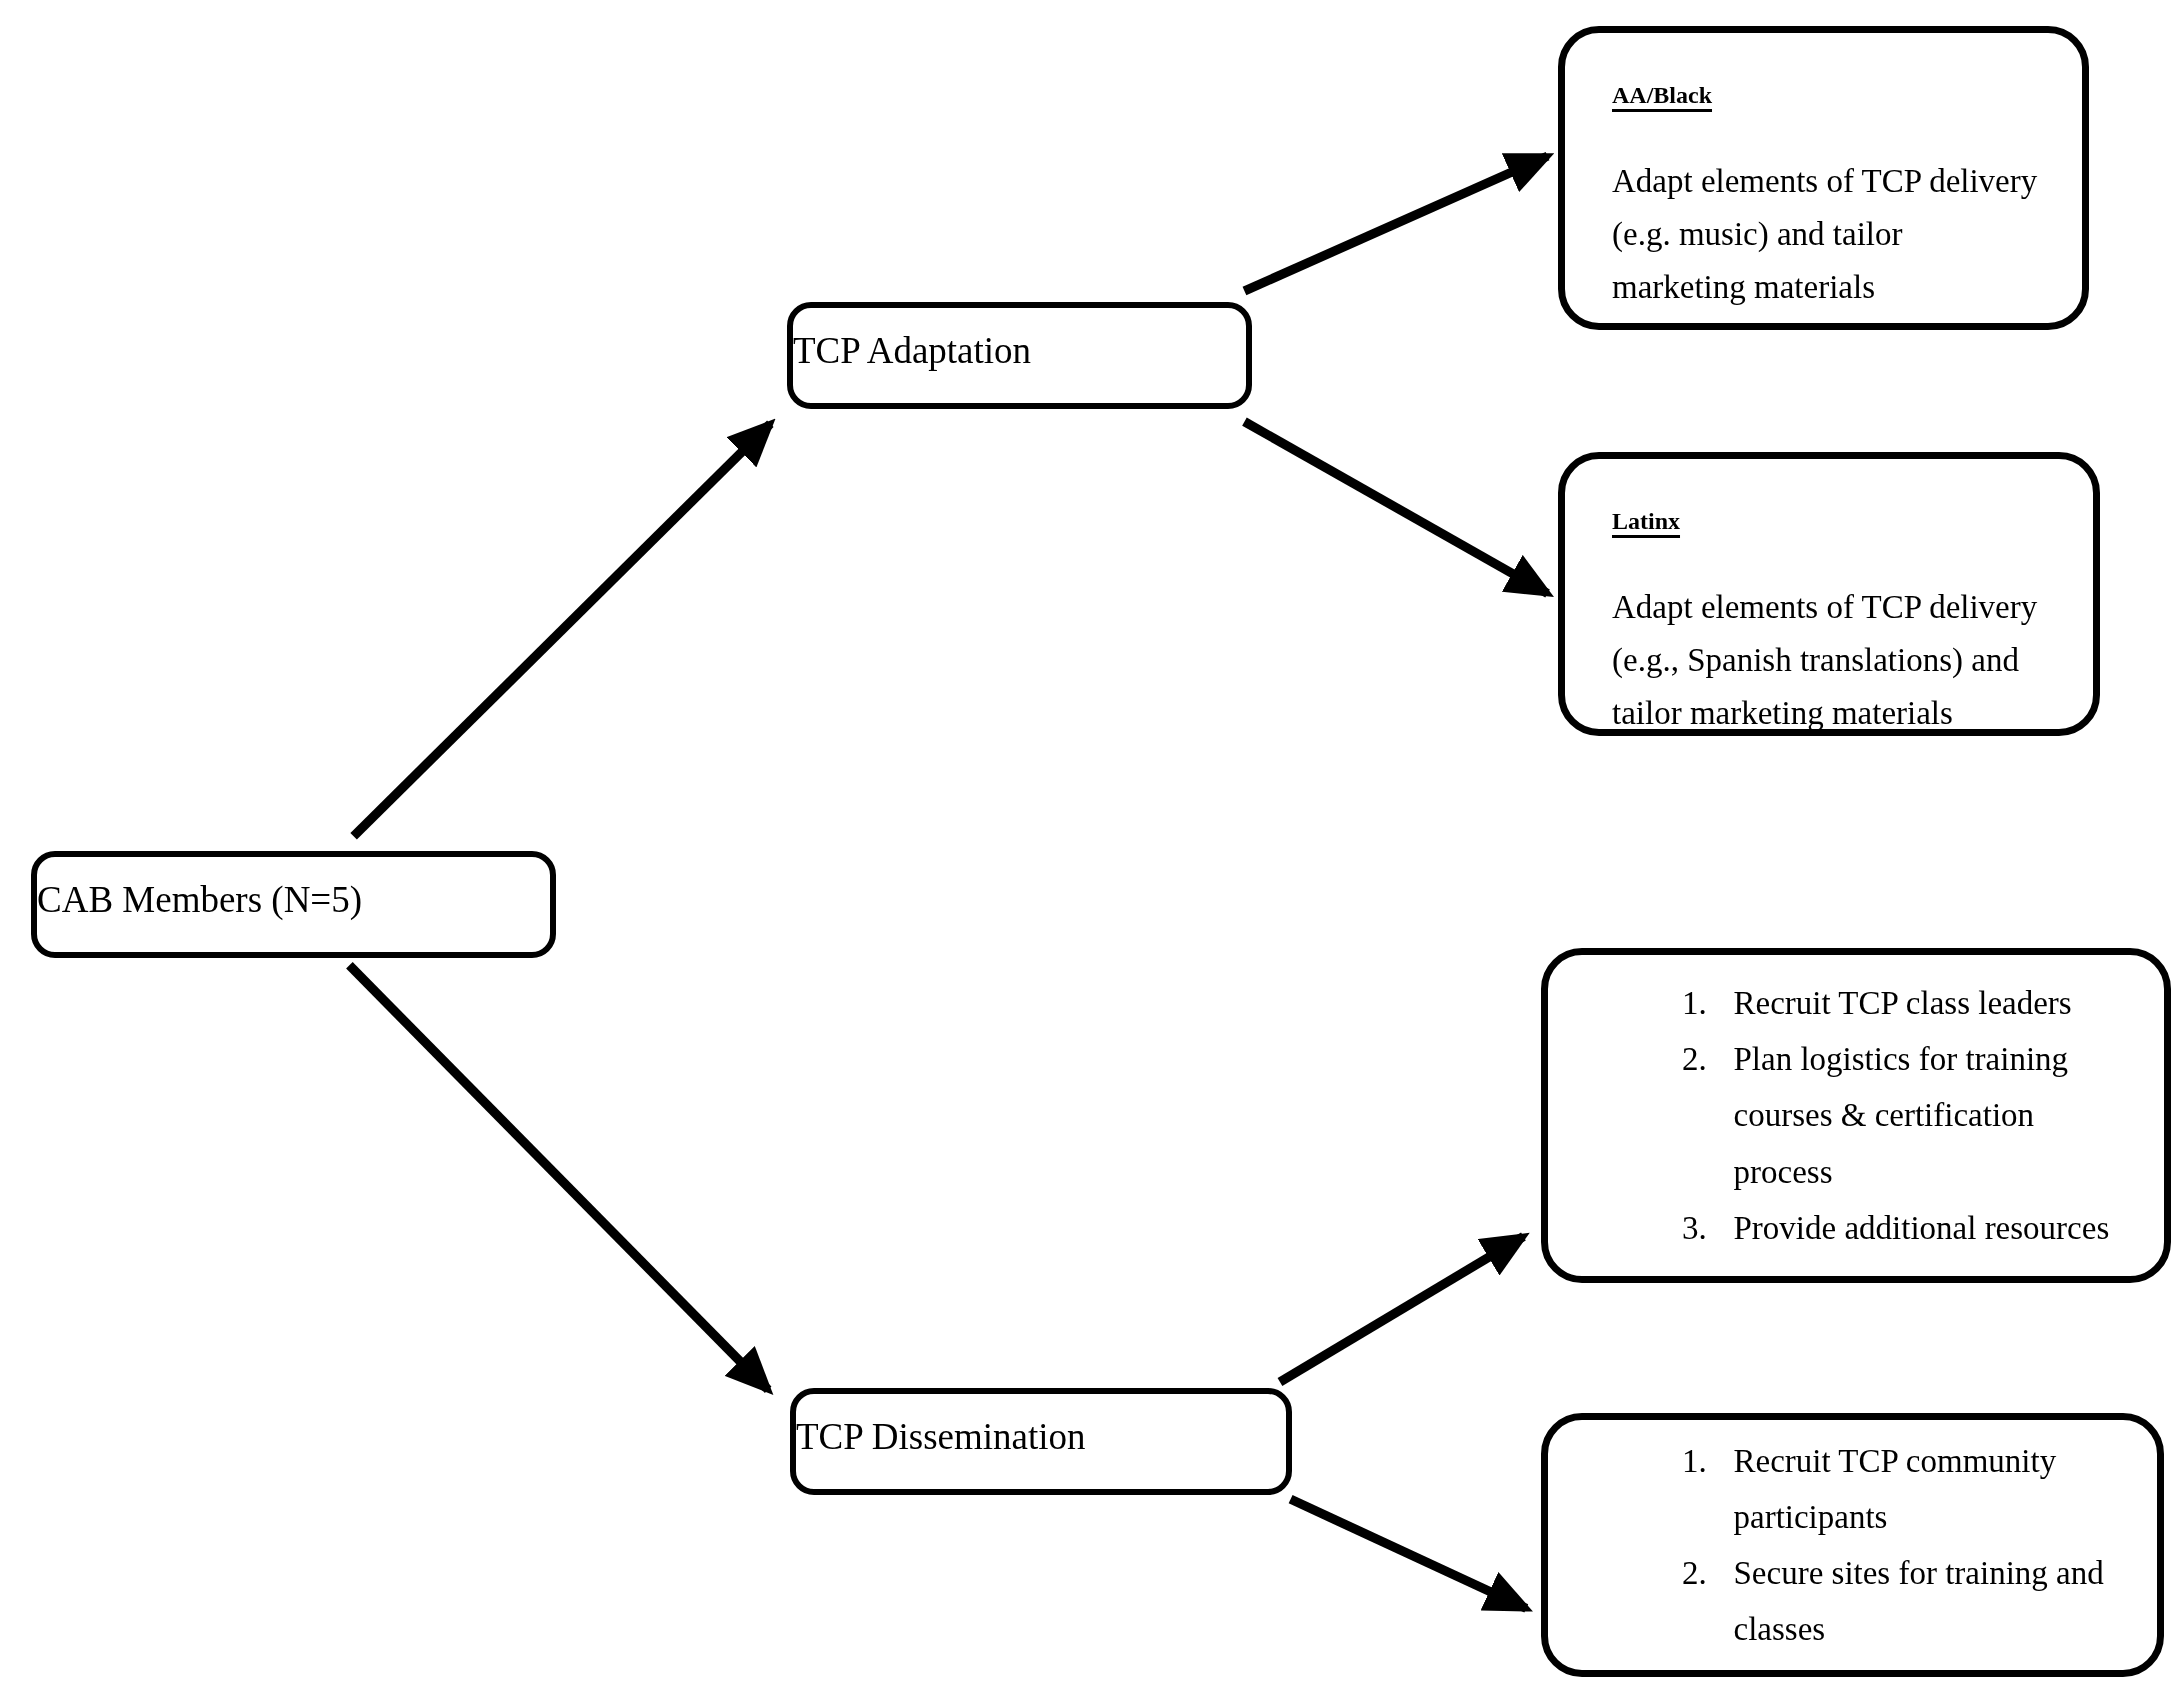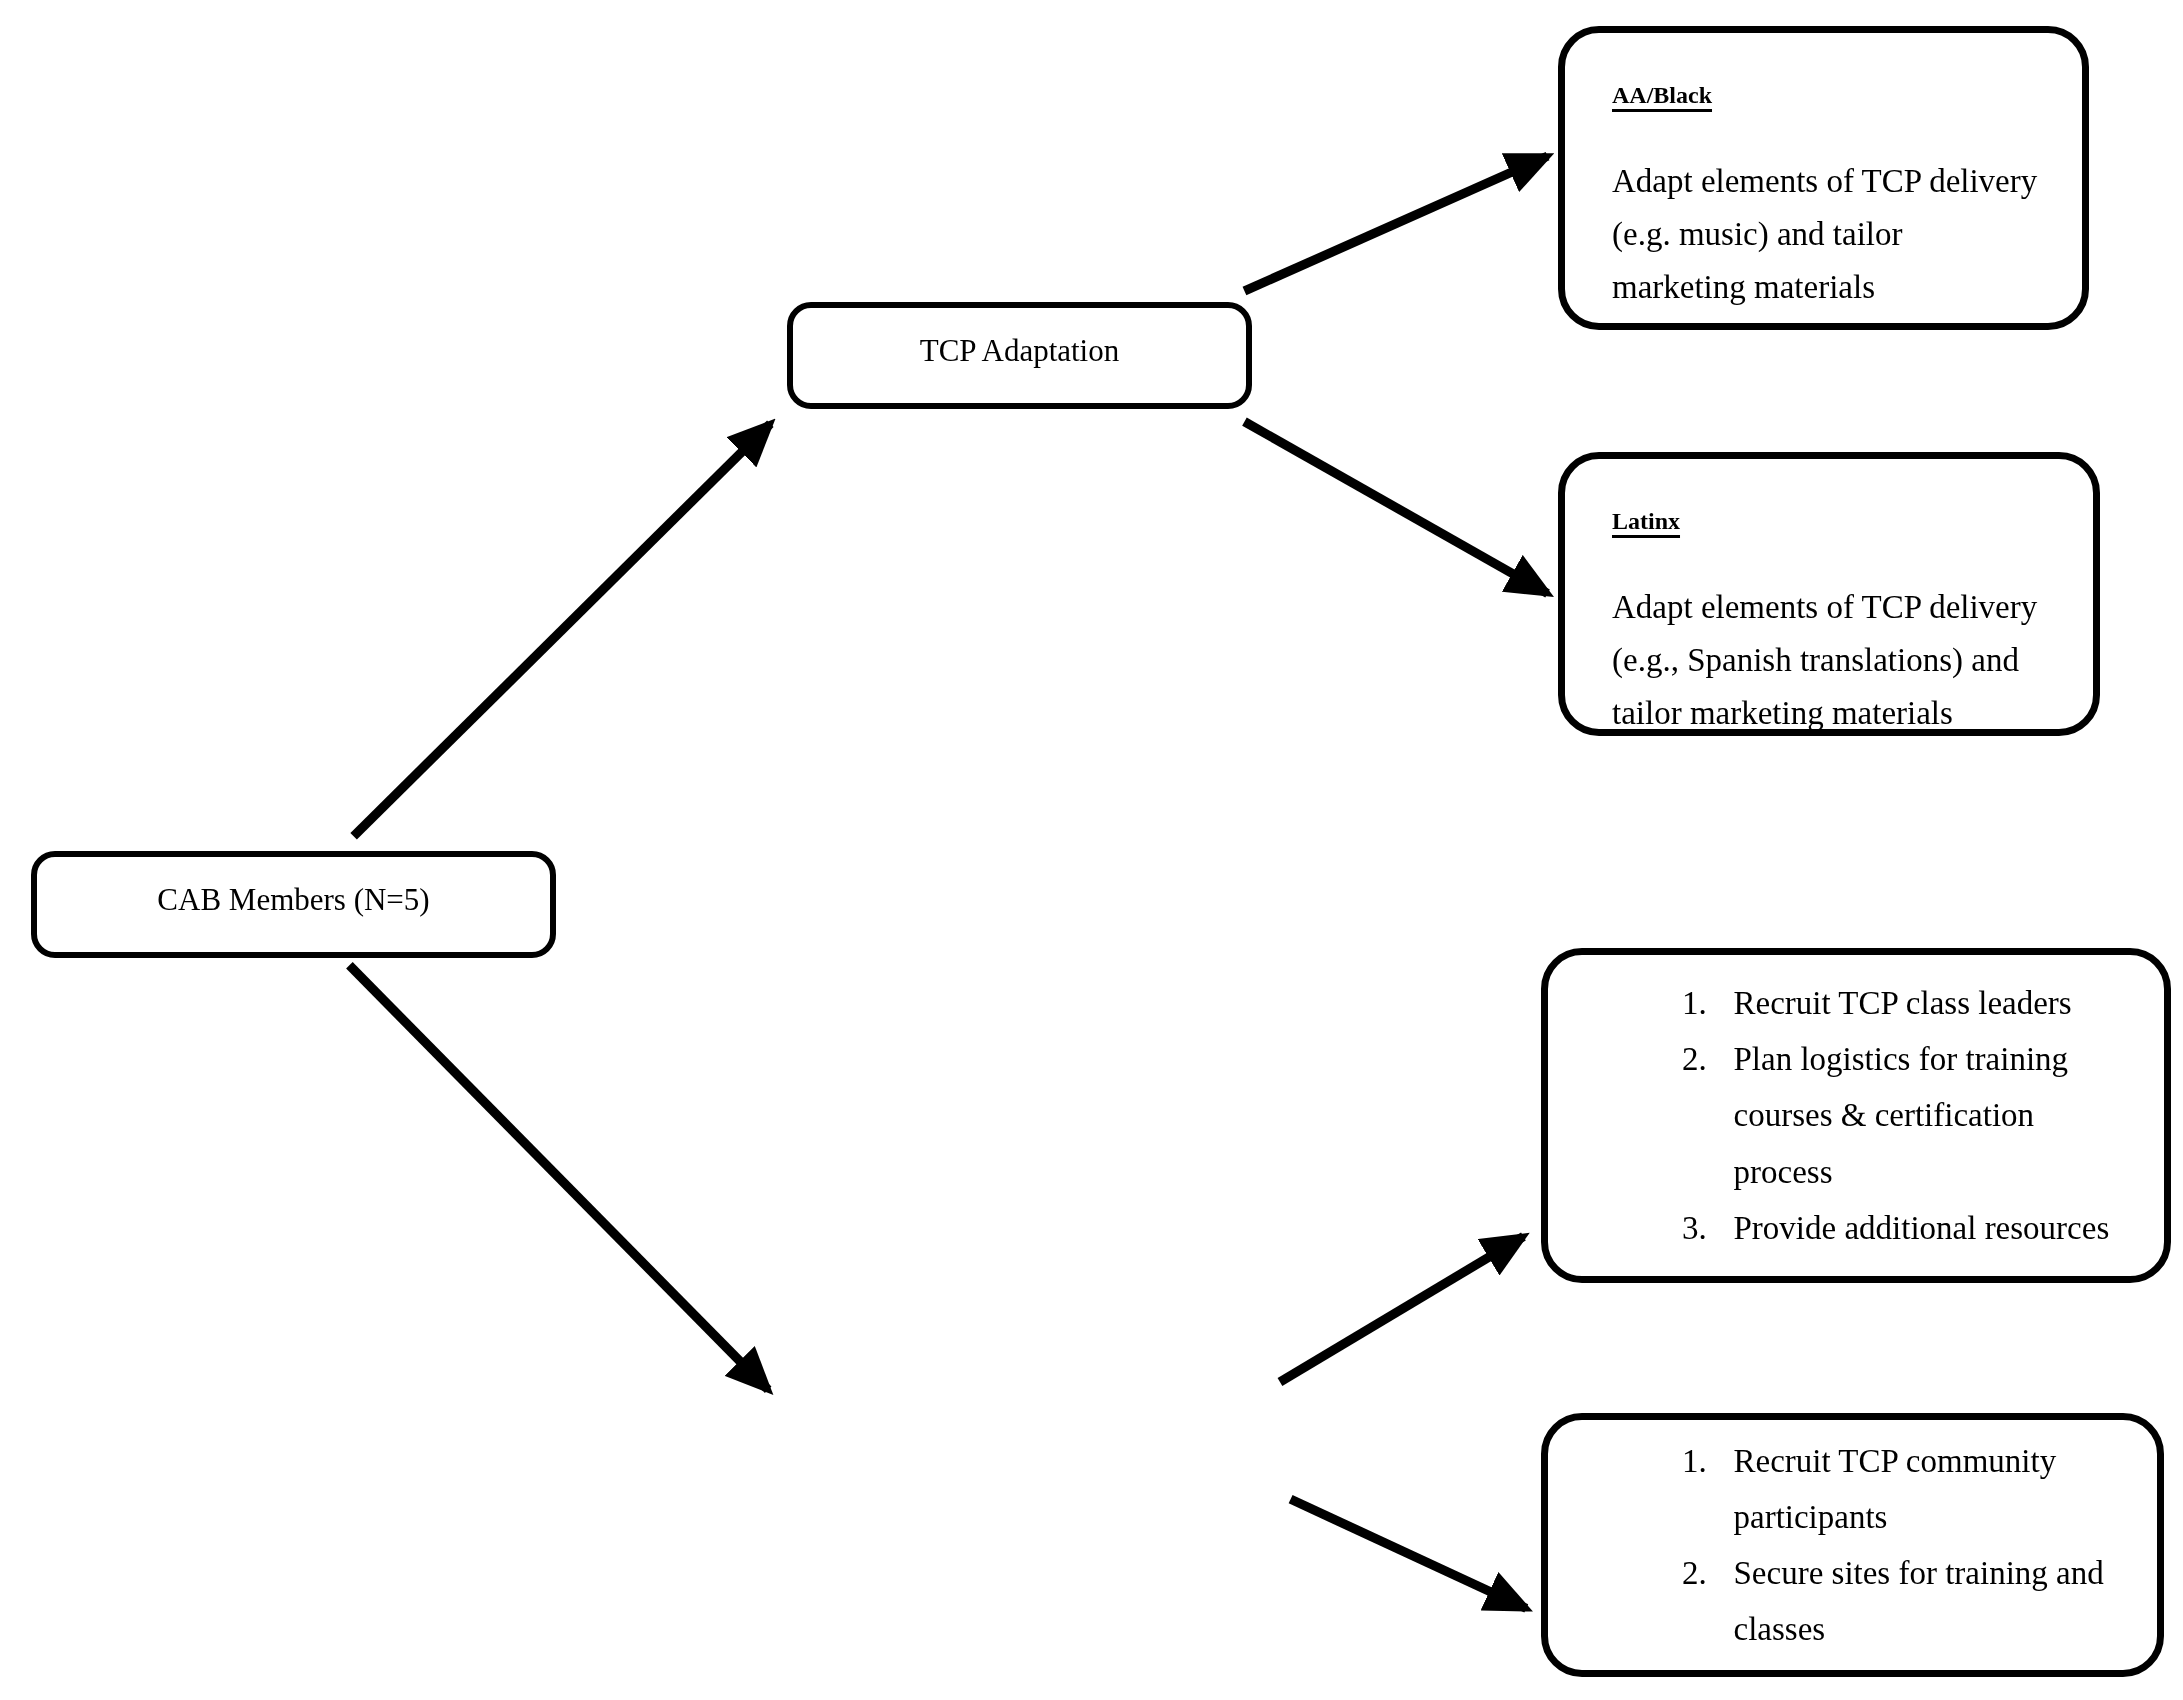--- a/index.html
+++ b/index.html
@@ -15,22 +15,22 @@
   .arrow-layer { position:absolute; left:0; top:0; width:2183px; height:1700px; }
   .arrow-layer line { stroke:#000000; stroke-width:13; }
 
   .node {
     position:absolute;
     background:#ffffff;
     border:6.4px solid #000000;
   }
   .node-small {
     border-radius:24px;
-    display:flex; align-items:center; justify-content:center;
-    font-size:31px;
+    display:flex; align-items:center; justify-content:flex-start;
+    font-size:37px;
     text-align:center;
     padding-bottom:10px;
   }
   .node-large {
     border-radius:41px;
     border-width:7px;
     font-size:33px;
     line-height:1.60;
   }
   .node-text { padding:33px 21px 0 47px; }
@@ -80,20 +80,23 @@
   </svg>
 
   <div class="node node-small" id="node-cab">
     <span>CAB Members (N=5)</span>
   </div>
 
   <div class="node node-small" id="node-adaptation">
     <span>TCP Adaptation</span>
   </div>
 
+  <div class="node node-small" id="node-dissemination">
+    <span>TCP Dissemination</span>
+  </div>
 
   <div class="node node-large node-text" id="node-aa-black">
     <span class="node-heading">AA/Black</span>
     <div class="node-body">Adapt elements of TCP delivery (e.g. music) and tailor marketing materials</div>
   </div>
 
   <div class="node node-large node-text" id="node-latinx">
     <span class="node-heading">Latinx</span>
     <div class="node-body">Adapt elements of TCP delivery (e.g., Spanish translations) and tailor marketing materials</div>
   </div>

